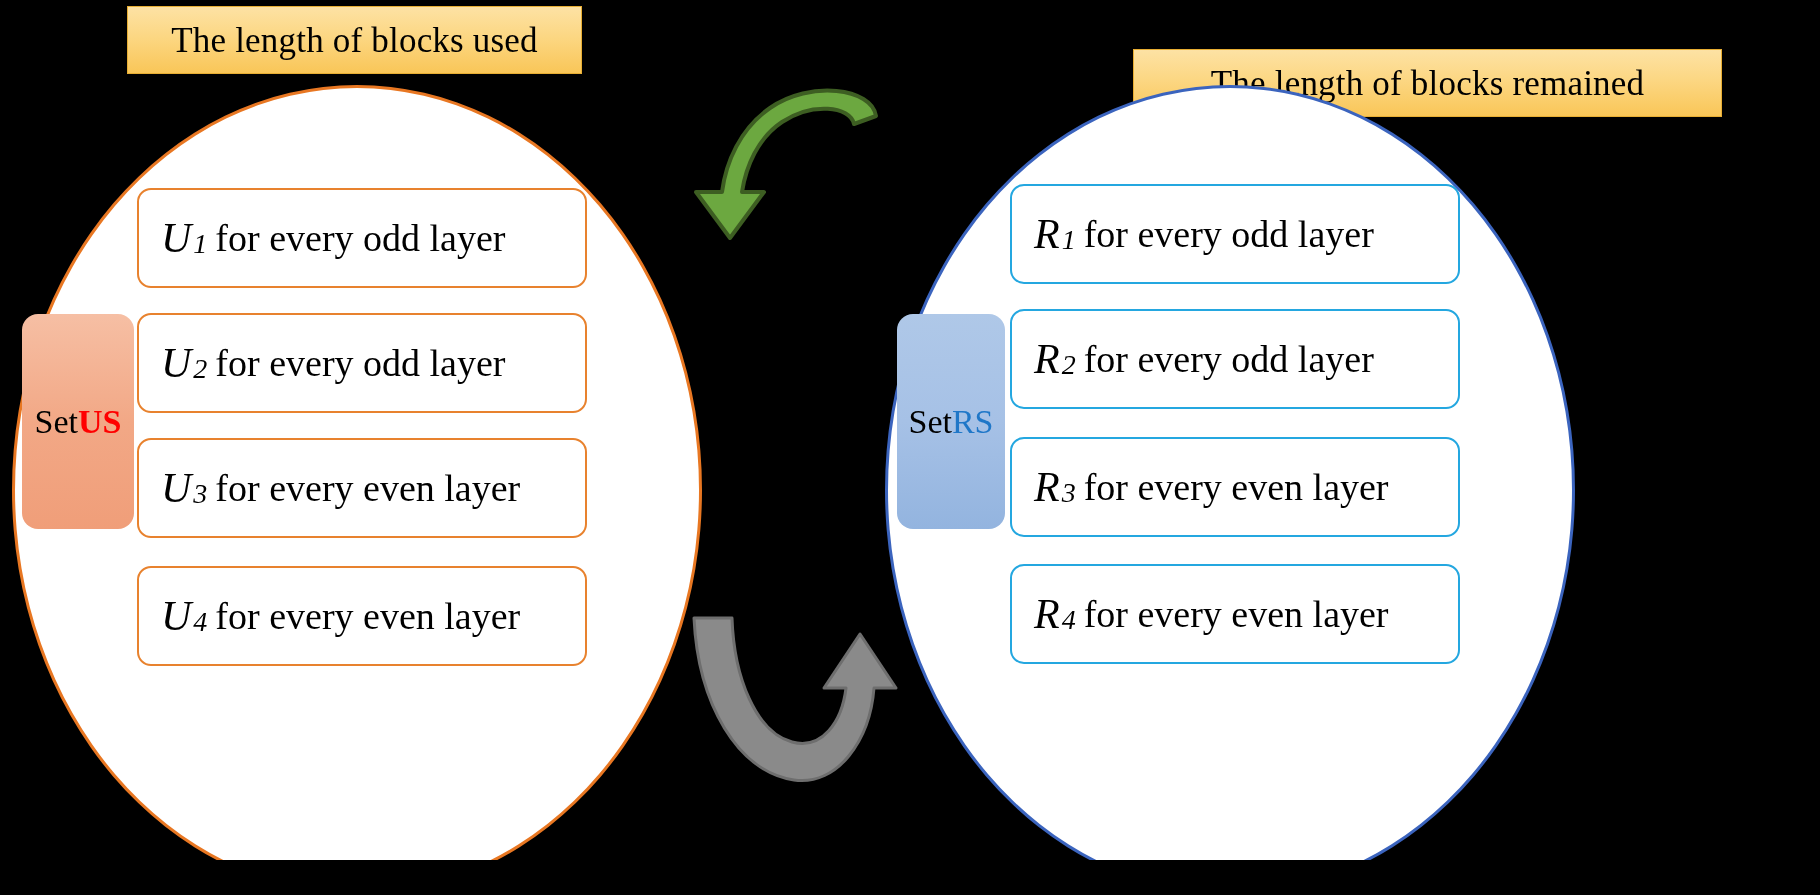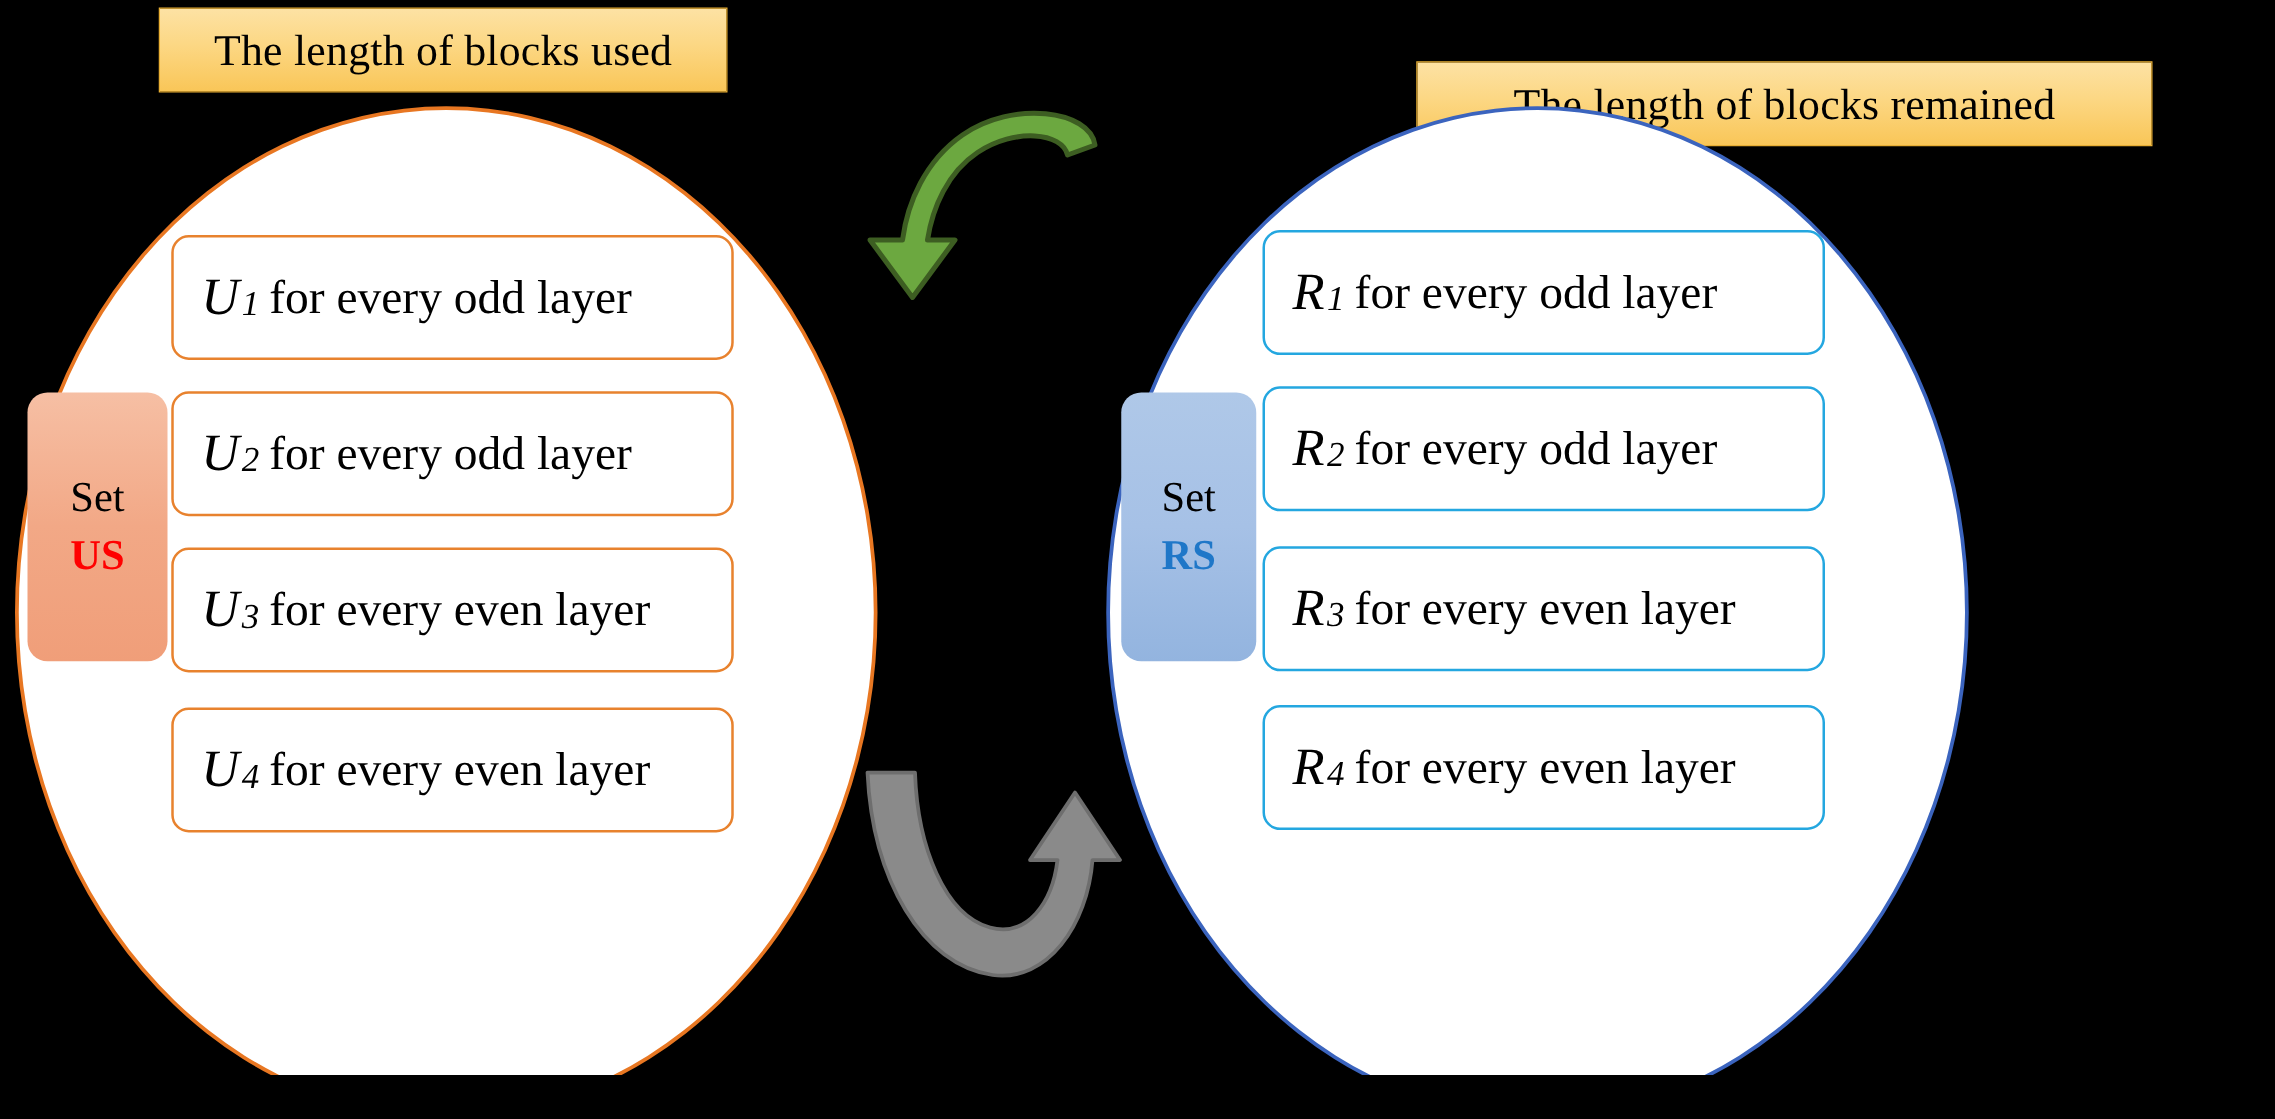--- a/index.html
+++ b/index.html
@@ -93,38 +93,37 @@
   .rrow3 { top: 564px; }
 
   
   .settab {
     position: absolute;
     box-sizing: border-box;
     border-radius: 16px;
     width: 112px;
     height: 215px;
     display: flex;
-    flex-direction: column;
     align-items: center;
     justify-content: center;
     font-size: 34px;
     line-height: 1.35;
   }
   #settab-left {
     left: 22px; top: 314px;
     background: linear-gradient(to bottom, #F6BFA4 0%, #F2A886 50%, #F09E79 100%);
   }
   #settab-right {
     left: 897px; top: 314px;
     width: 108px;
     background: linear-gradient(to bottom, #AFC8E8 0%, #A6C1E6 50%, #93B4DF 100%);
   }
   .settab .lbl-top { color: #000000; }
   #settab-left  .lbl-code { color: #FF0000; font-weight: bold; }
-  #settab-right .lbl-code { color: #1F77C8; font-weight: bold; }
+  #settab-right .lbl-code { color: #1F77C8; }
 
   
   .arrow-svg { position: absolute; }
   #green-arrow { left: 660px; top: 80px;  width: 240px; height: 160px; }
   #gray-arrow  { left: 660px; top: 600px; width: 240px; height: 200px; }
 </style>
 </head>
 <body>
 
 <div id="stage">

